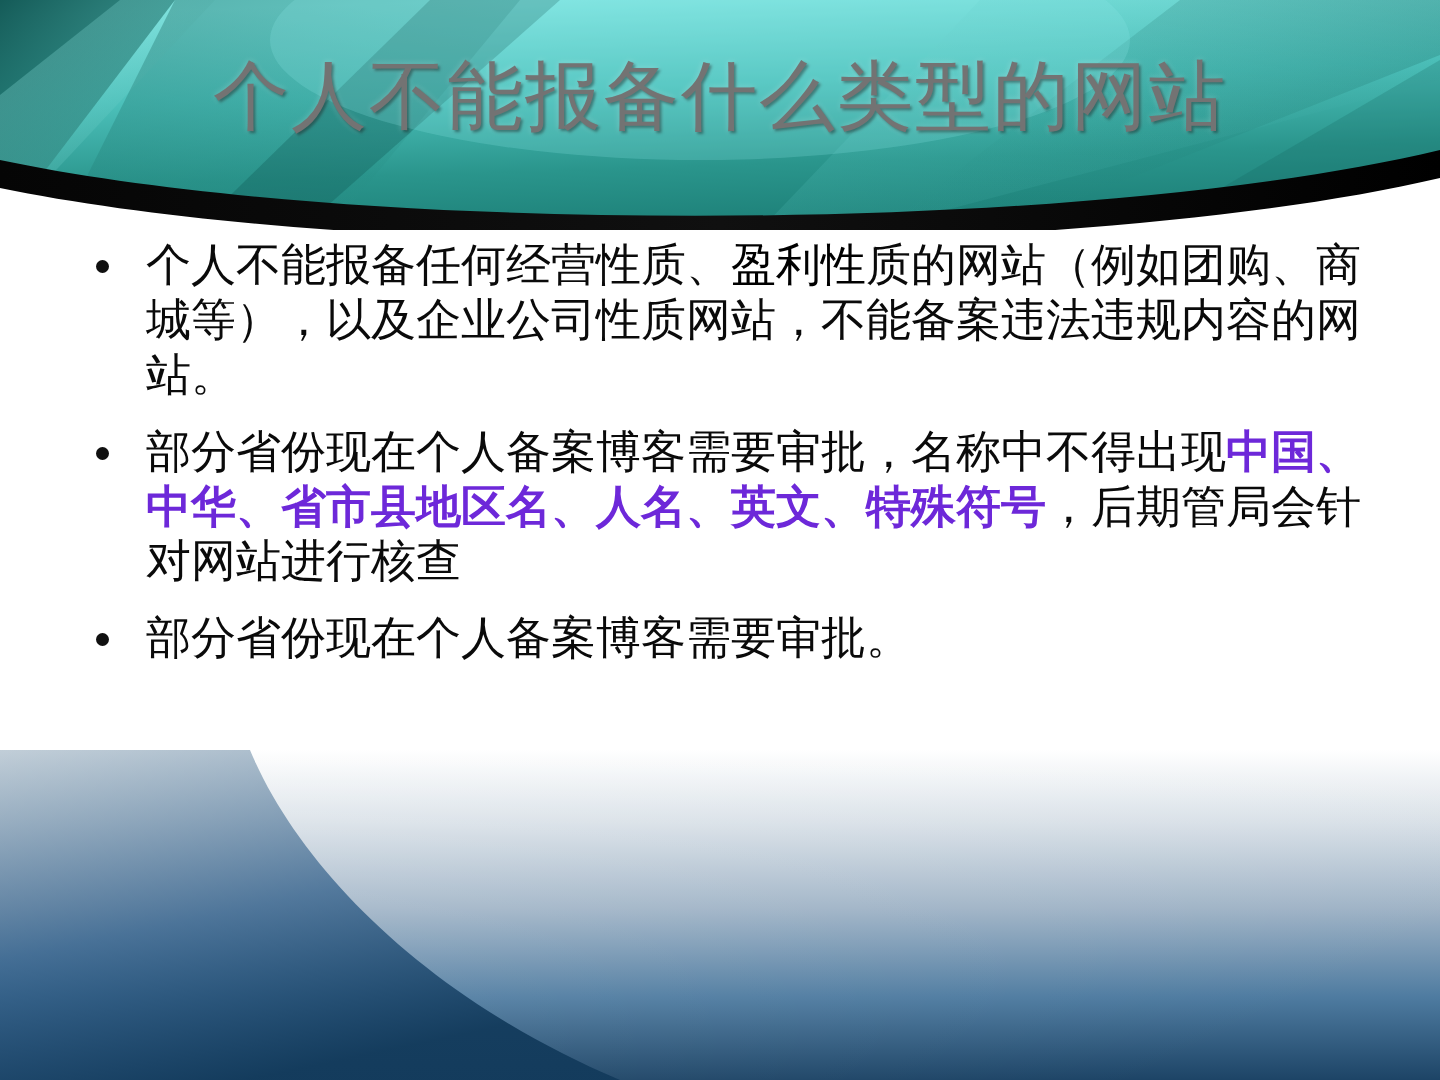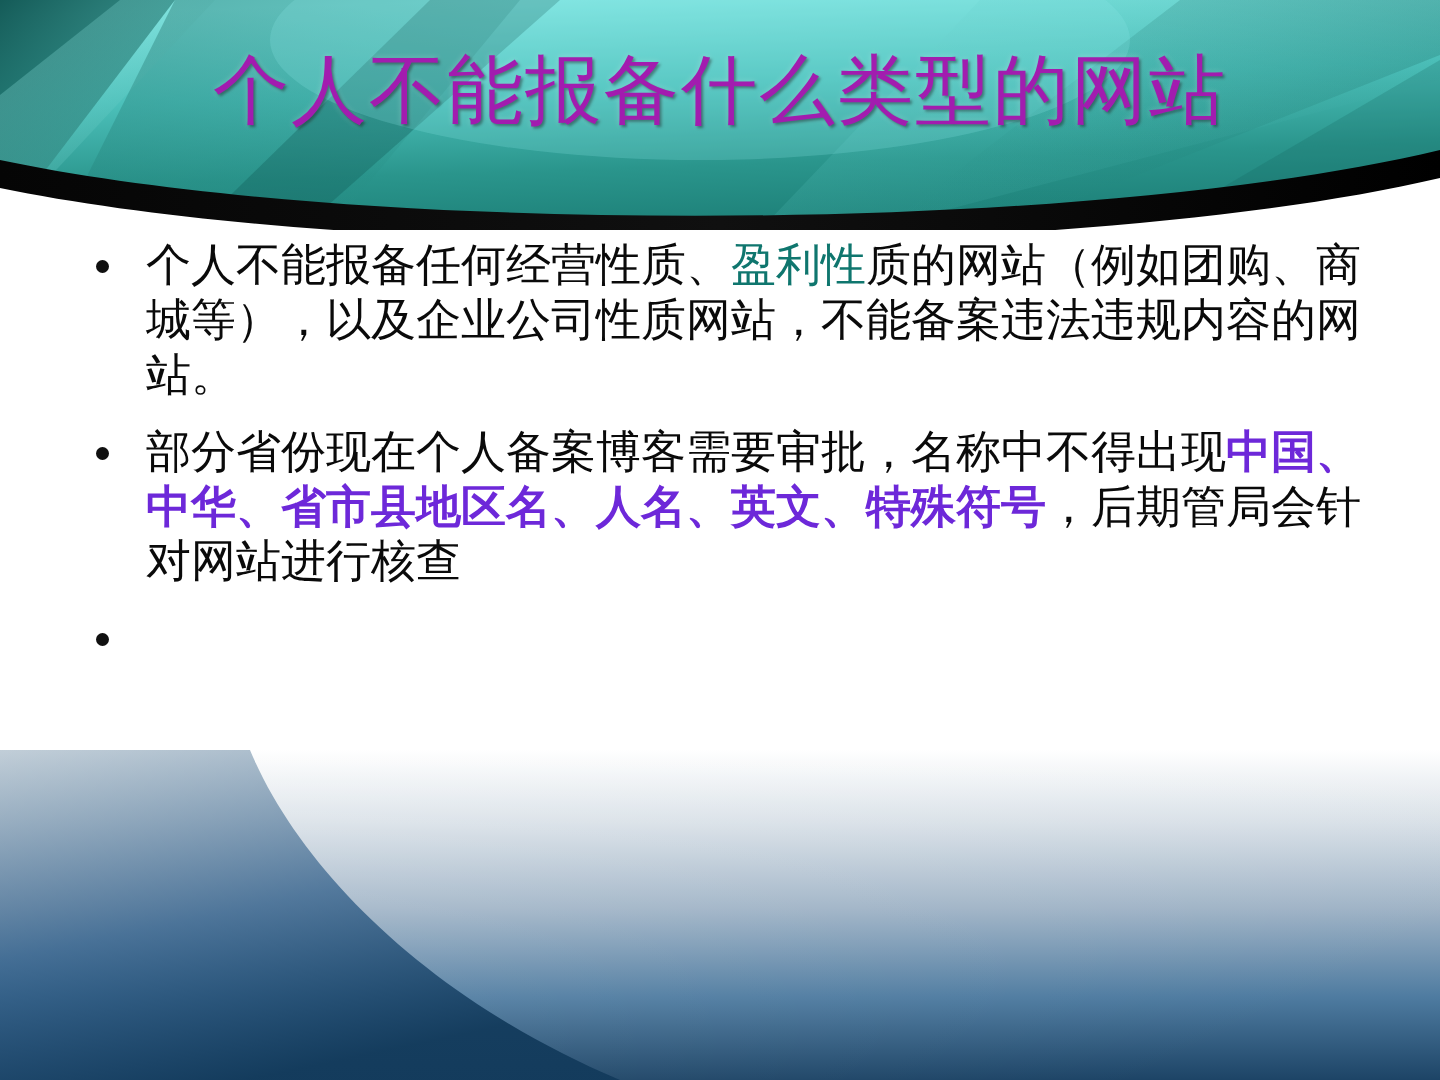--- a/index.html
+++ b/index.html
@@ -51,24 +51,24 @@
     top: 0;
     width: 1440px;
     height: 175px;
     display: flex;
     align-items: center;
     justify-content: center;
     z-index: 5;
     pointer-events: none;
   }
   .title {
-    font-family: Liberation Mono, monospace;
+    font-family: Liberation Serif, serif;
     font-size: 76px;
     line-height: 1.05;
-    color: #a21caf;
+    color: #737373;
     letter-spacing: 2px;
     white-space: nowrap;
     text-shadow:
        2px 2px 3px rgba(0,0,0,0.40),
        0 0 6px rgba(255,255,255,0.25);
     margin-top: 18px;
   }
 
   
   .content {
@@ -102,21 +102,21 @@
     top: 22px;
     width: 13px;
     height: 13px;
     border-radius: 50%;
     background: #101010;
   }
 
   .t { white-space: normal; }
 
   .red {
-    color: #0f766e;
+    color: #000000;
   }
   .red-bold {
     color: #E21212;
     font-weight: bold;
   }
   .red-strong {
     color: #6d28d9;
     font-weight: bold;
   }
 
@@ -230,18 +230,19 @@
       </li>
 
 
       <li class="bullet b3">
         <span class="dot"></span>
         <span class="t"><span>部分省份现在个人备案博客需要审批，名称中不得出现</span><span class="red-strong">中国、中华、省市县地区名、人名、英文、特殊符号</span><span>，后期管局会针对网站进行核查</span></span>
       </li>
 
       <li class="bullet">
         <span class="dot"></span>
+        <span class="t"><span>部分省份现在个人备案博客需要审批。</span></span>
       </li>
 
     </ul>
   </div>
 
 </div>
 
 </body></html>

